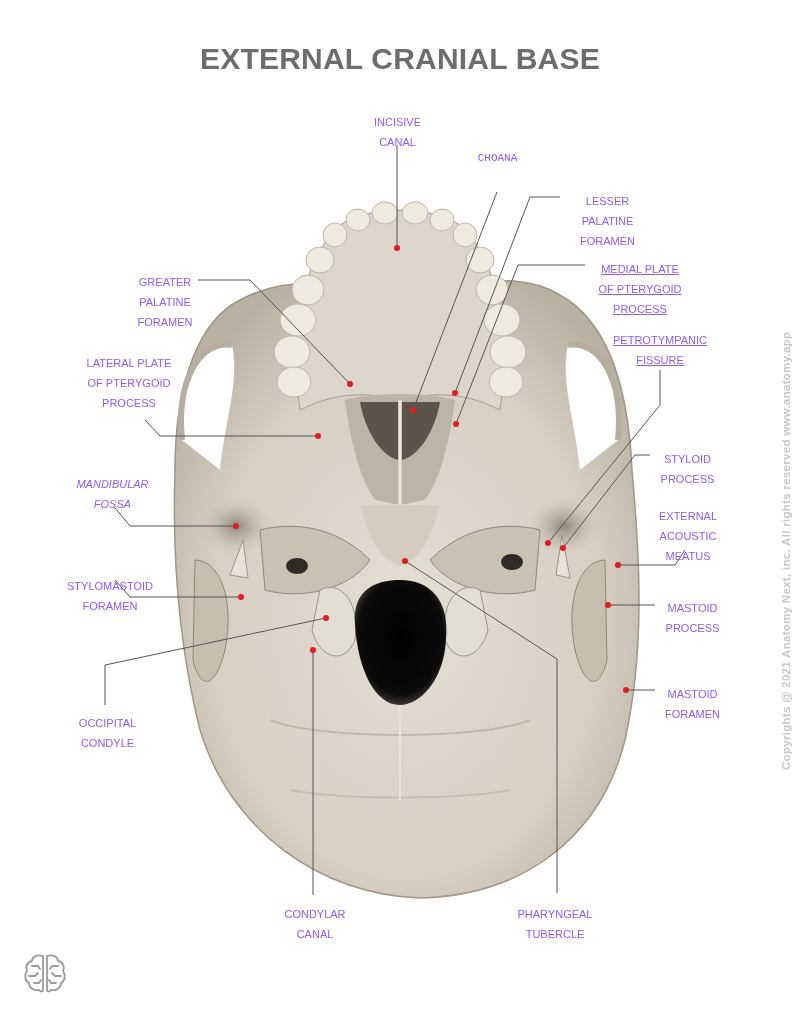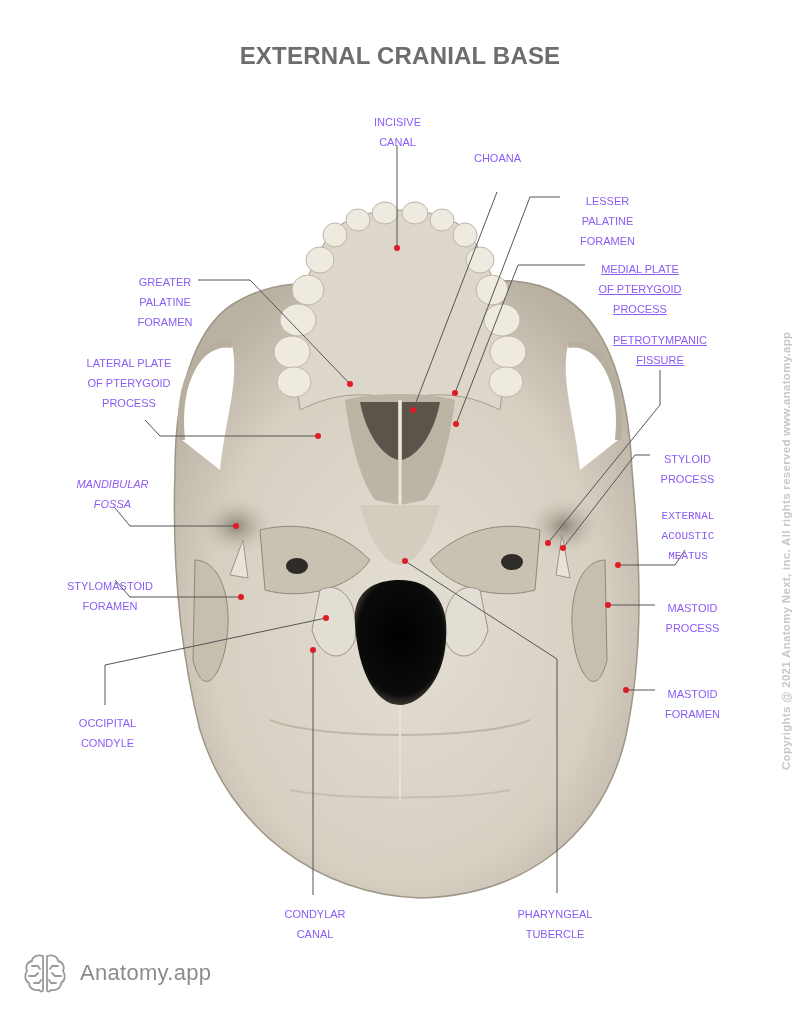--- a/index.html
+++ b/index.html
@@ -1,19 +1,19 @@
 <!DOCTYPE html>
 <html><head>
 <meta charset="utf-8">
 <style>
   html, body { margin: 0; padding: 0; background: #ffffff; }
   body { width: 800px; height: 1020px; position: relative; overflow: hidden;
          font-family: "Liberation Sans", "DejaVu Sans", sans-serif; }
   .title { position: absolute; top: 42px; left: 0; width: 800px; text-align: center;
-           font-size: 24px; font-weight: bold; color: #6d6d6d; letter-spacing: 0.2px; }
+           font-size: 30px; font-weight: bold; color: #6d6d6d; letter-spacing: 0.2px; }
   .stage { position: absolute; left: 0; top: 0; width: 800px; height: 1020px; }
   .label { position: absolute; font-size: 11px; line-height: 20px; color: #8b5cf6;
            text-align: center; text-transform: uppercase; white-space: pre-line; }
   .copyright { position: absolute; left: 780px; top: 510px; transform-origin: 0 0;
                transform: rotate(-90deg) translate(-260px, 0); font-size: 11.5px;
                color: #c7c7c7; white-space: nowrap; font-weight: bold; letter-spacing: 0.3px; }
   .brand { position: absolute; left: 22px; top: 952px; display: flex; align-items: center; gap: 12px; }
   .brand-text { font-size: 22px; color: #8c8c8c; letter-spacing: 0.3px; }
 </style>
 </head>
@@ -133,32 +133,32 @@
       <circle cx="326" cy="618" r="3"></circle>
       <circle cx="313" cy="650" r="3"></circle>
       <circle cx="405" cy="561" r="3"></circle>
     </g>
   </svg>
 
   <div class="title">EXTERNAL CRANIAL BASE</div>
 
   <div class="label" style="left:360px; top:112px; width:75px;">INCISIVE
 CANAL</div>
-  <div class="label" style="left:460px; top:148px; width:75px;">CHOANA</div>
+  <div class="label" style="left:460px; top:148px; width:75px;font-family:Liberation Mono, monospace;">CHOANA</div>
   <div class="label" style="left:560px; top:191px; width:95px;">LESSER
 PALATINE
 FORAMEN</div>
   <div class="label" style="left:585px; top:259px; width:110px;text-decoration:underline;">MEDIAL PLATE
 OF PTERYGOID
 PROCESS</div>
   <div class="label" style="left:600px; top:330px; width:120px;text-decoration:underline;">PETROTYMPANIC
 FISSURE</div>
   <div class="label" style="left:650px; top:449px; width:75px;">STYLOID
 PROCESS</div>
-  <div class="label" style="left:648px; top:506px; width:80px;font-family:Liberation Mono, monospace;">EXTERNAL
+  <div class="label" style="left:648px; top:506px; width:80px;">EXTERNAL
 ACOUSTIC
 MEATUS</div>
   <div class="label" style="left:655px; top:598px; width:75px;">MASTOID
 PROCESS</div>
   <div class="label" style="left:655px; top:684px; width:75px;">MASTOID
 FORAMEN</div>
   <div class="label" style="left:130px; top:272px; width:70px;">GREATER
 PALATINE
 FORAMEN</div>
   <div class="label" style="left:65px; top:353px; width:110px;margin-left:9px;">LATERAL PLATE
@@ -183,15 +183,14 @@
         <path d="M21,4 C15,2 10,5 10,9 C5,10 3,15 5,19 C2,23 3,29 7,31 C7,36 12,39 17,38 C19,40 21,40 21,38 Z"></path>
         <path d="M25,4 C31,2 36,5 36,9 C41,10 43,15 41,19 C44,23 43,29 39,31 C39,36 34,39 29,38 C27,40 25,40 25,38 Z"></path>
         <path d="M10,14 L16,14 L18,17"></path>
         <path d="M7,24 L13,24 L16,21"></path>
         <path d="M12,31 L17,31 L19,28"></path>
         <path d="M36,14 L30,14 L28,17"></path>
         <path d="M39,24 L33,24 L30,21"></path>
         <path d="M34,31 L29,31 L27,28"></path>
       </g>
     </svg>
-    <span class="brand-text">Anatomy.app</span>
   </div>
 </div>
 
 </body></html>

